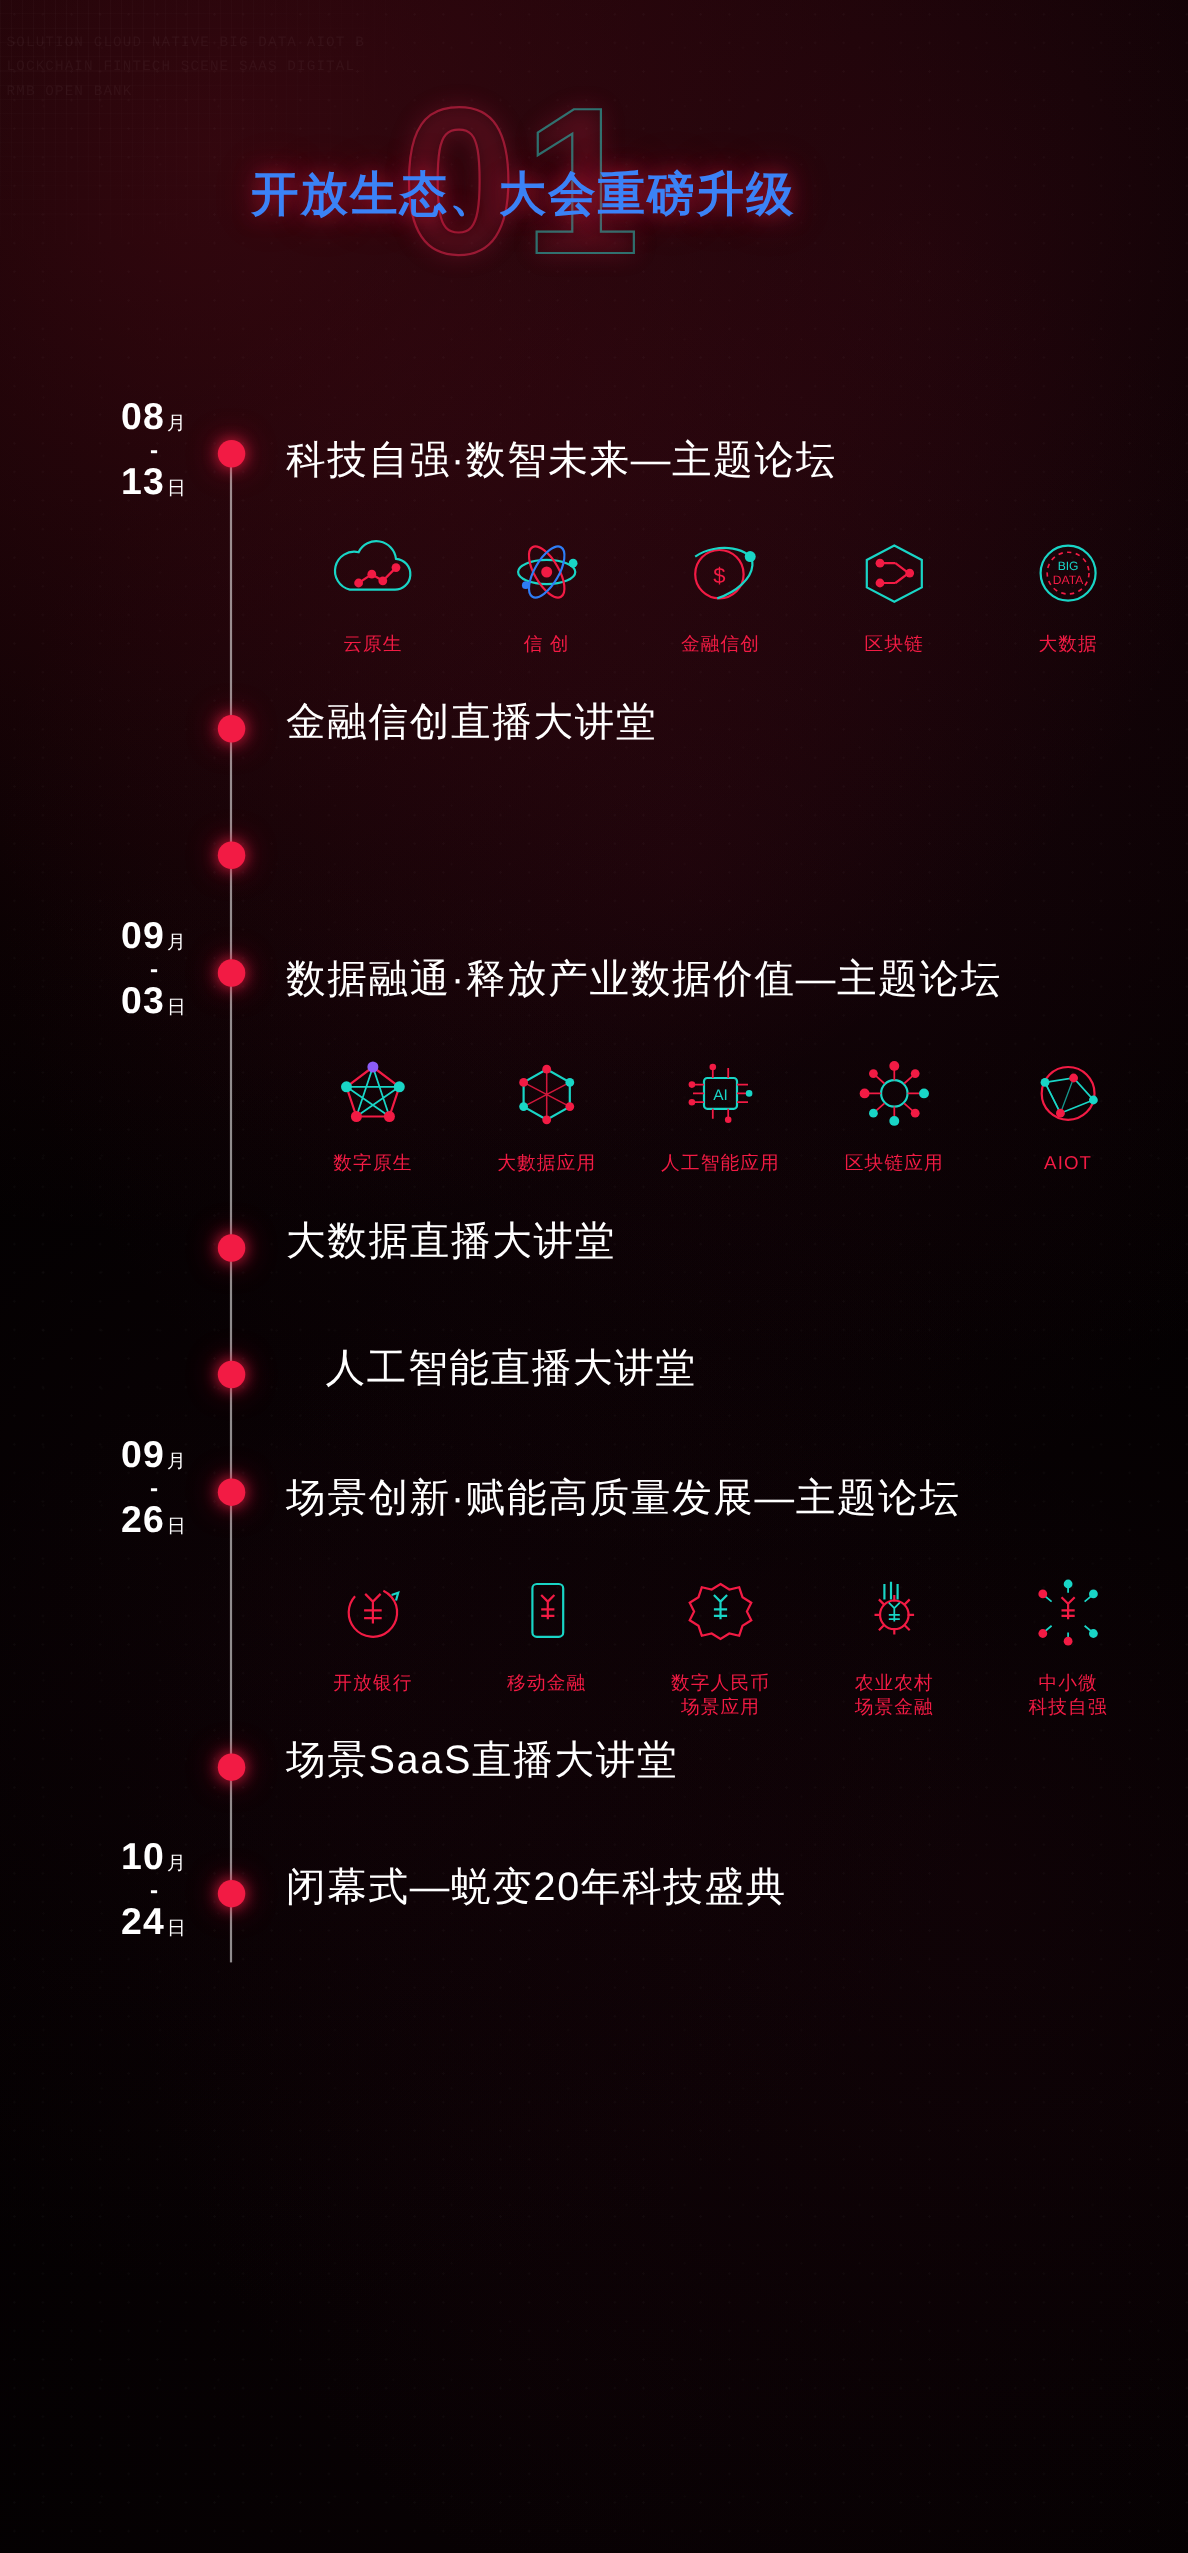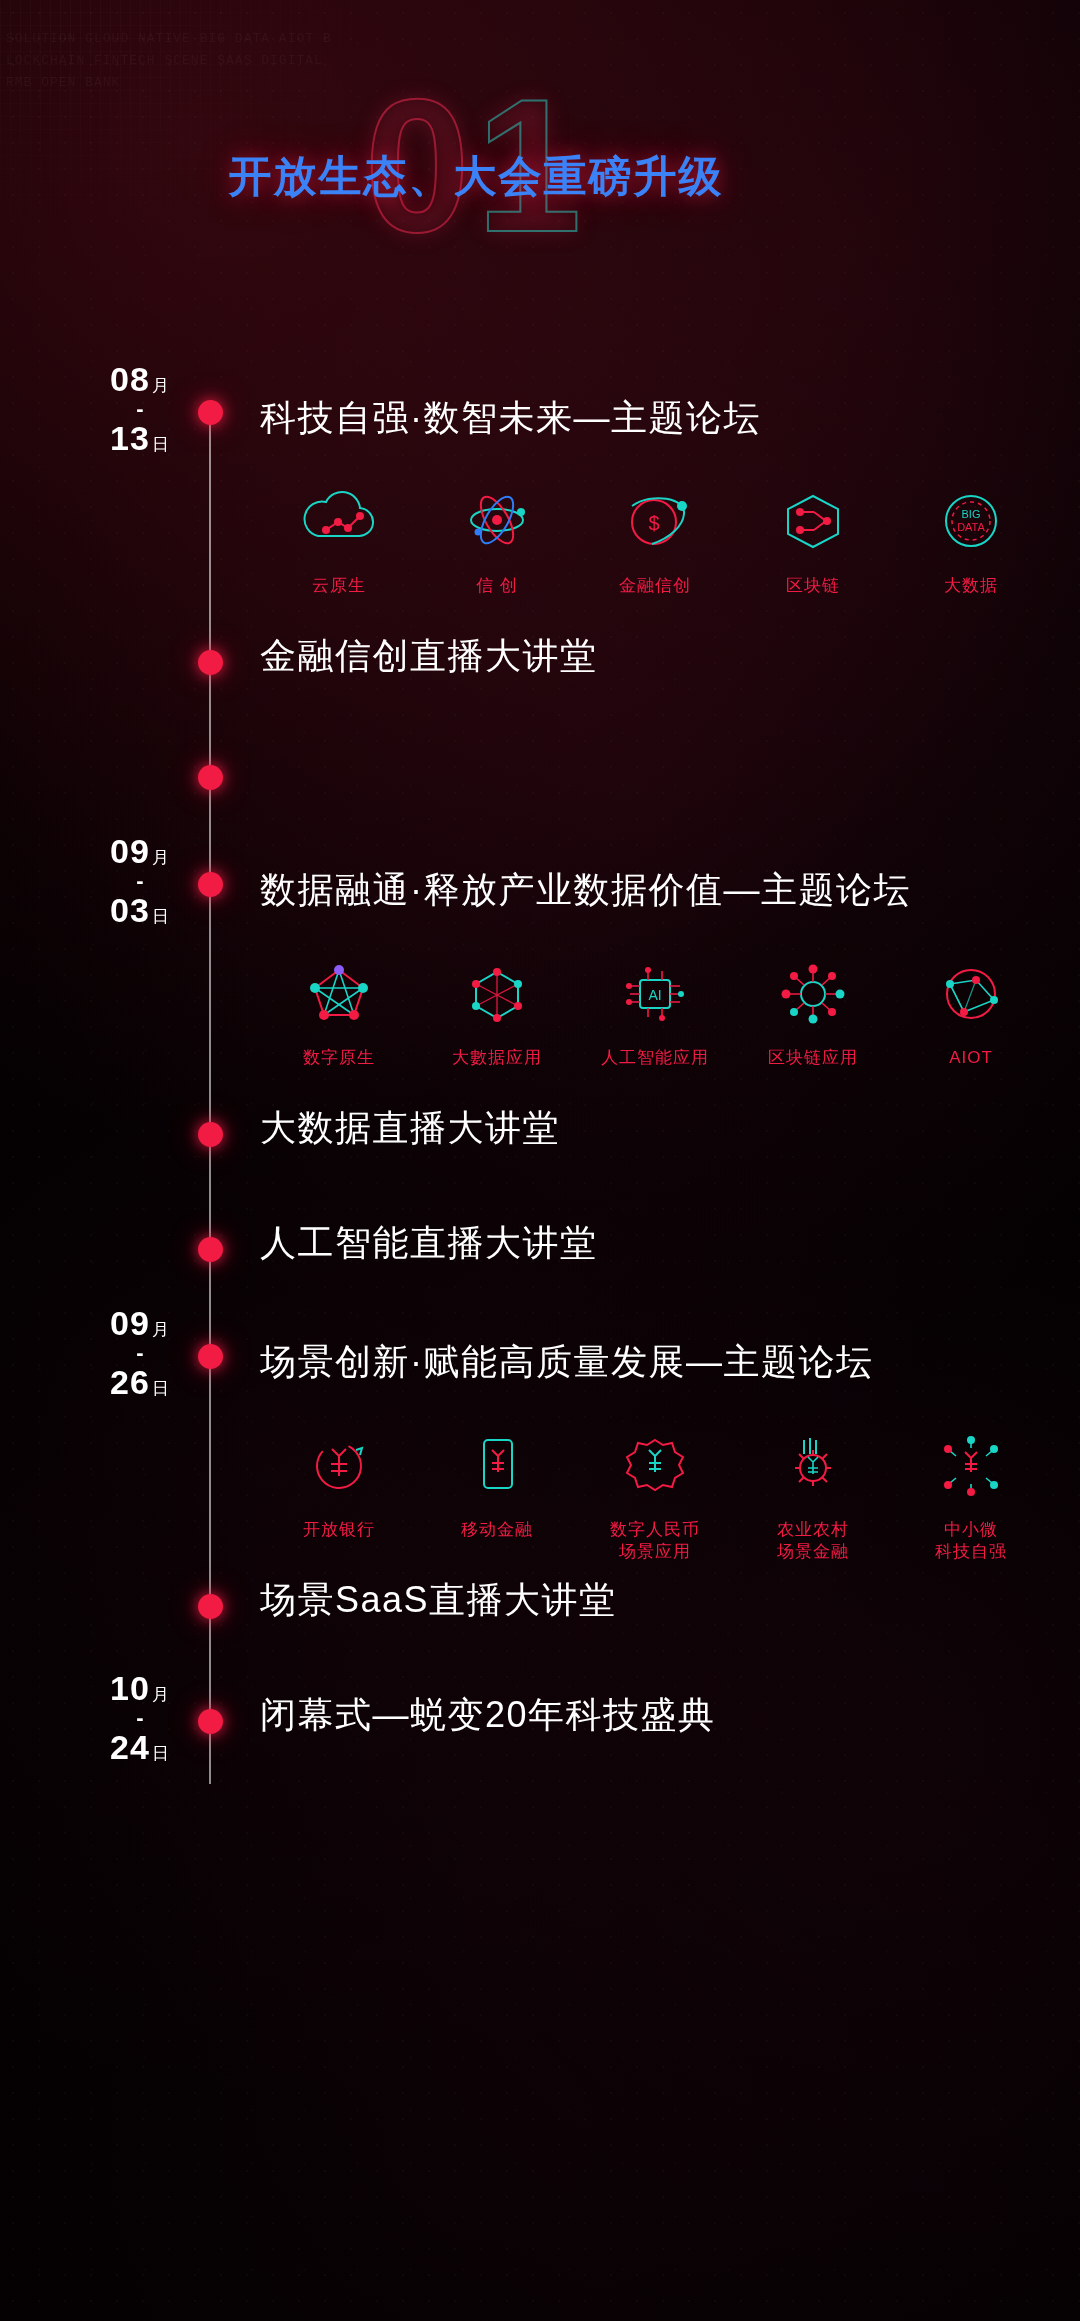--- a/index.html
+++ b/index.html
@@ -380,21 +380,21 @@
       </div>
       <div class="row" style="min-height: 115px; padding-top: 0px;">
         <div class="dot" style="top: 28px;"></div>
         <div class="row-body" style="margin-top: 0px;">
       <div class="row-title" style="margin-top: 10px;">大数据直播大讲堂</div>
         </div>
       </div>
       <div class="row" style="min-height: 115px; padding-top: 0px;">
         <div class="dot" style="top: 28px;"></div>
         <div class="row-body" style="margin-top: 0px;">
-      <div class="row-title" style="margin-top: 10px;">人工智能直播大讲堂</div>
+      <div class="row-title" style="margin-top: 10px; margin-left: 36px;">人工智能直播大讲堂</div>
         </div>
       </div>
       <div class="row" style="min-height: 230px; padding-top: 12px;">
         <div class="date" style="top: -18px;">
        <div class="dl">09<span class="unit">月</span></div>
        <div class="dash">-</div>
        <div class="dl">26<span class="unit">日</span></div>
      </div>
         <div class="dot" style="top: 20px;"></div>
         <div class="row-body" style="margin-top: 0px;">

